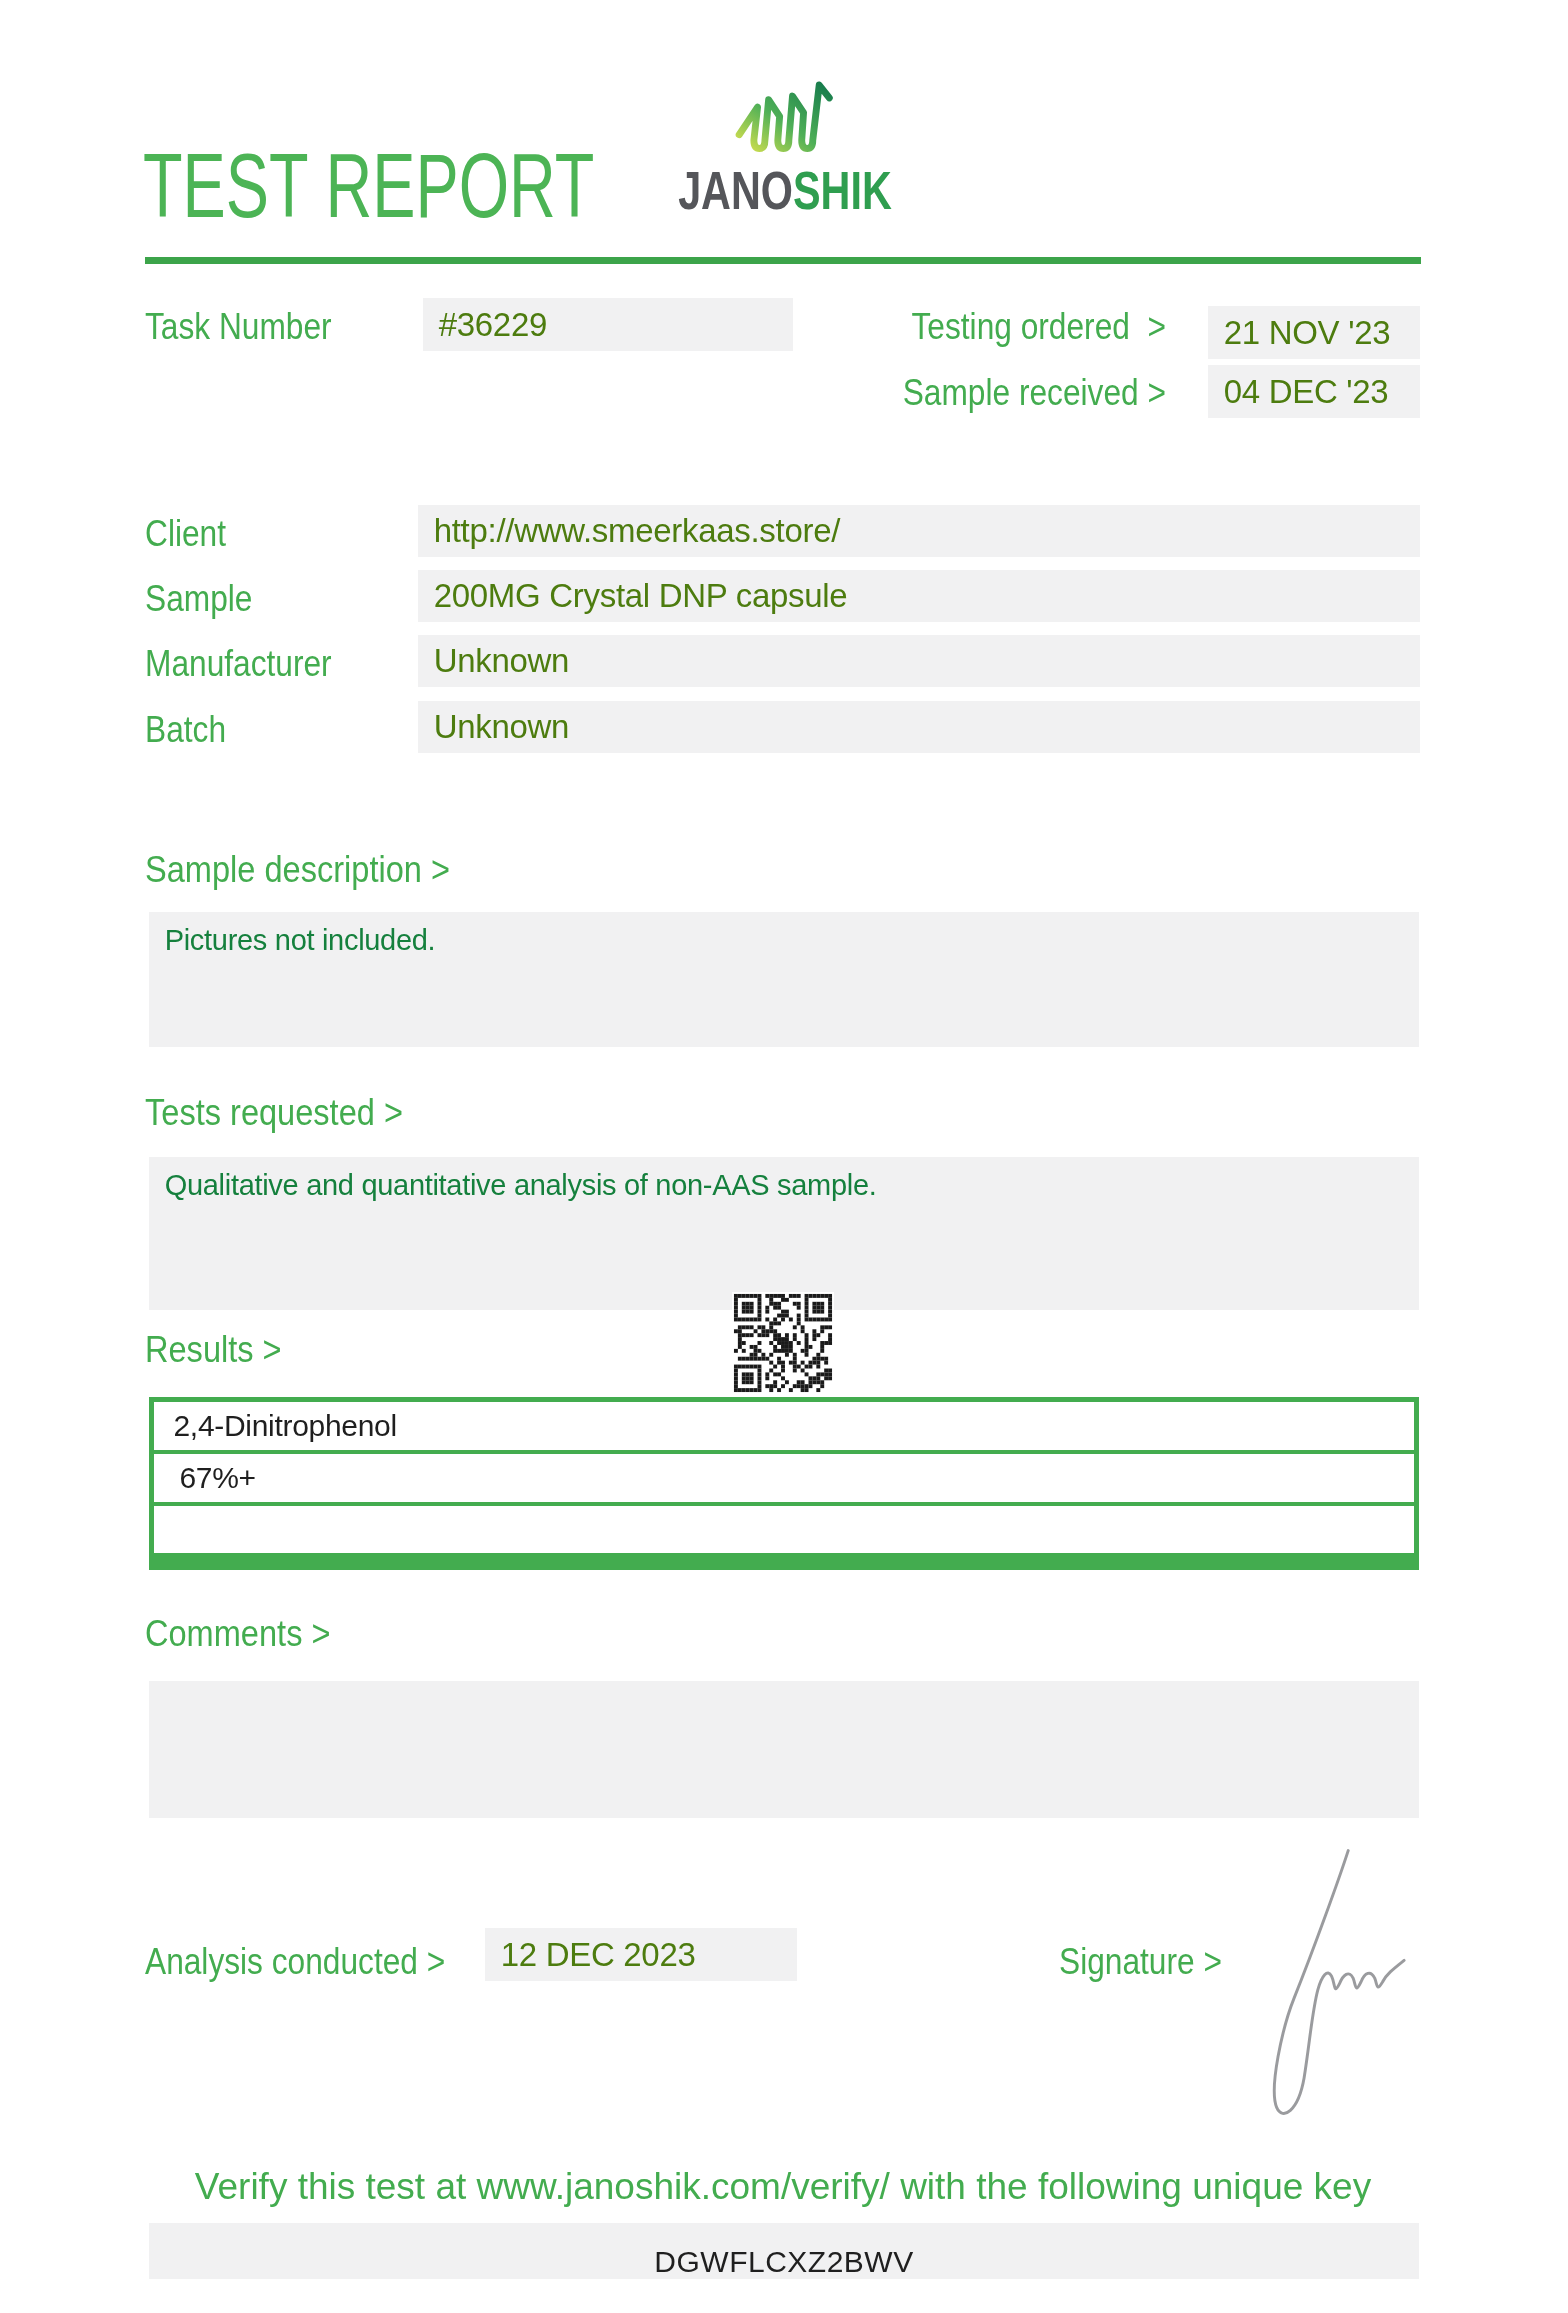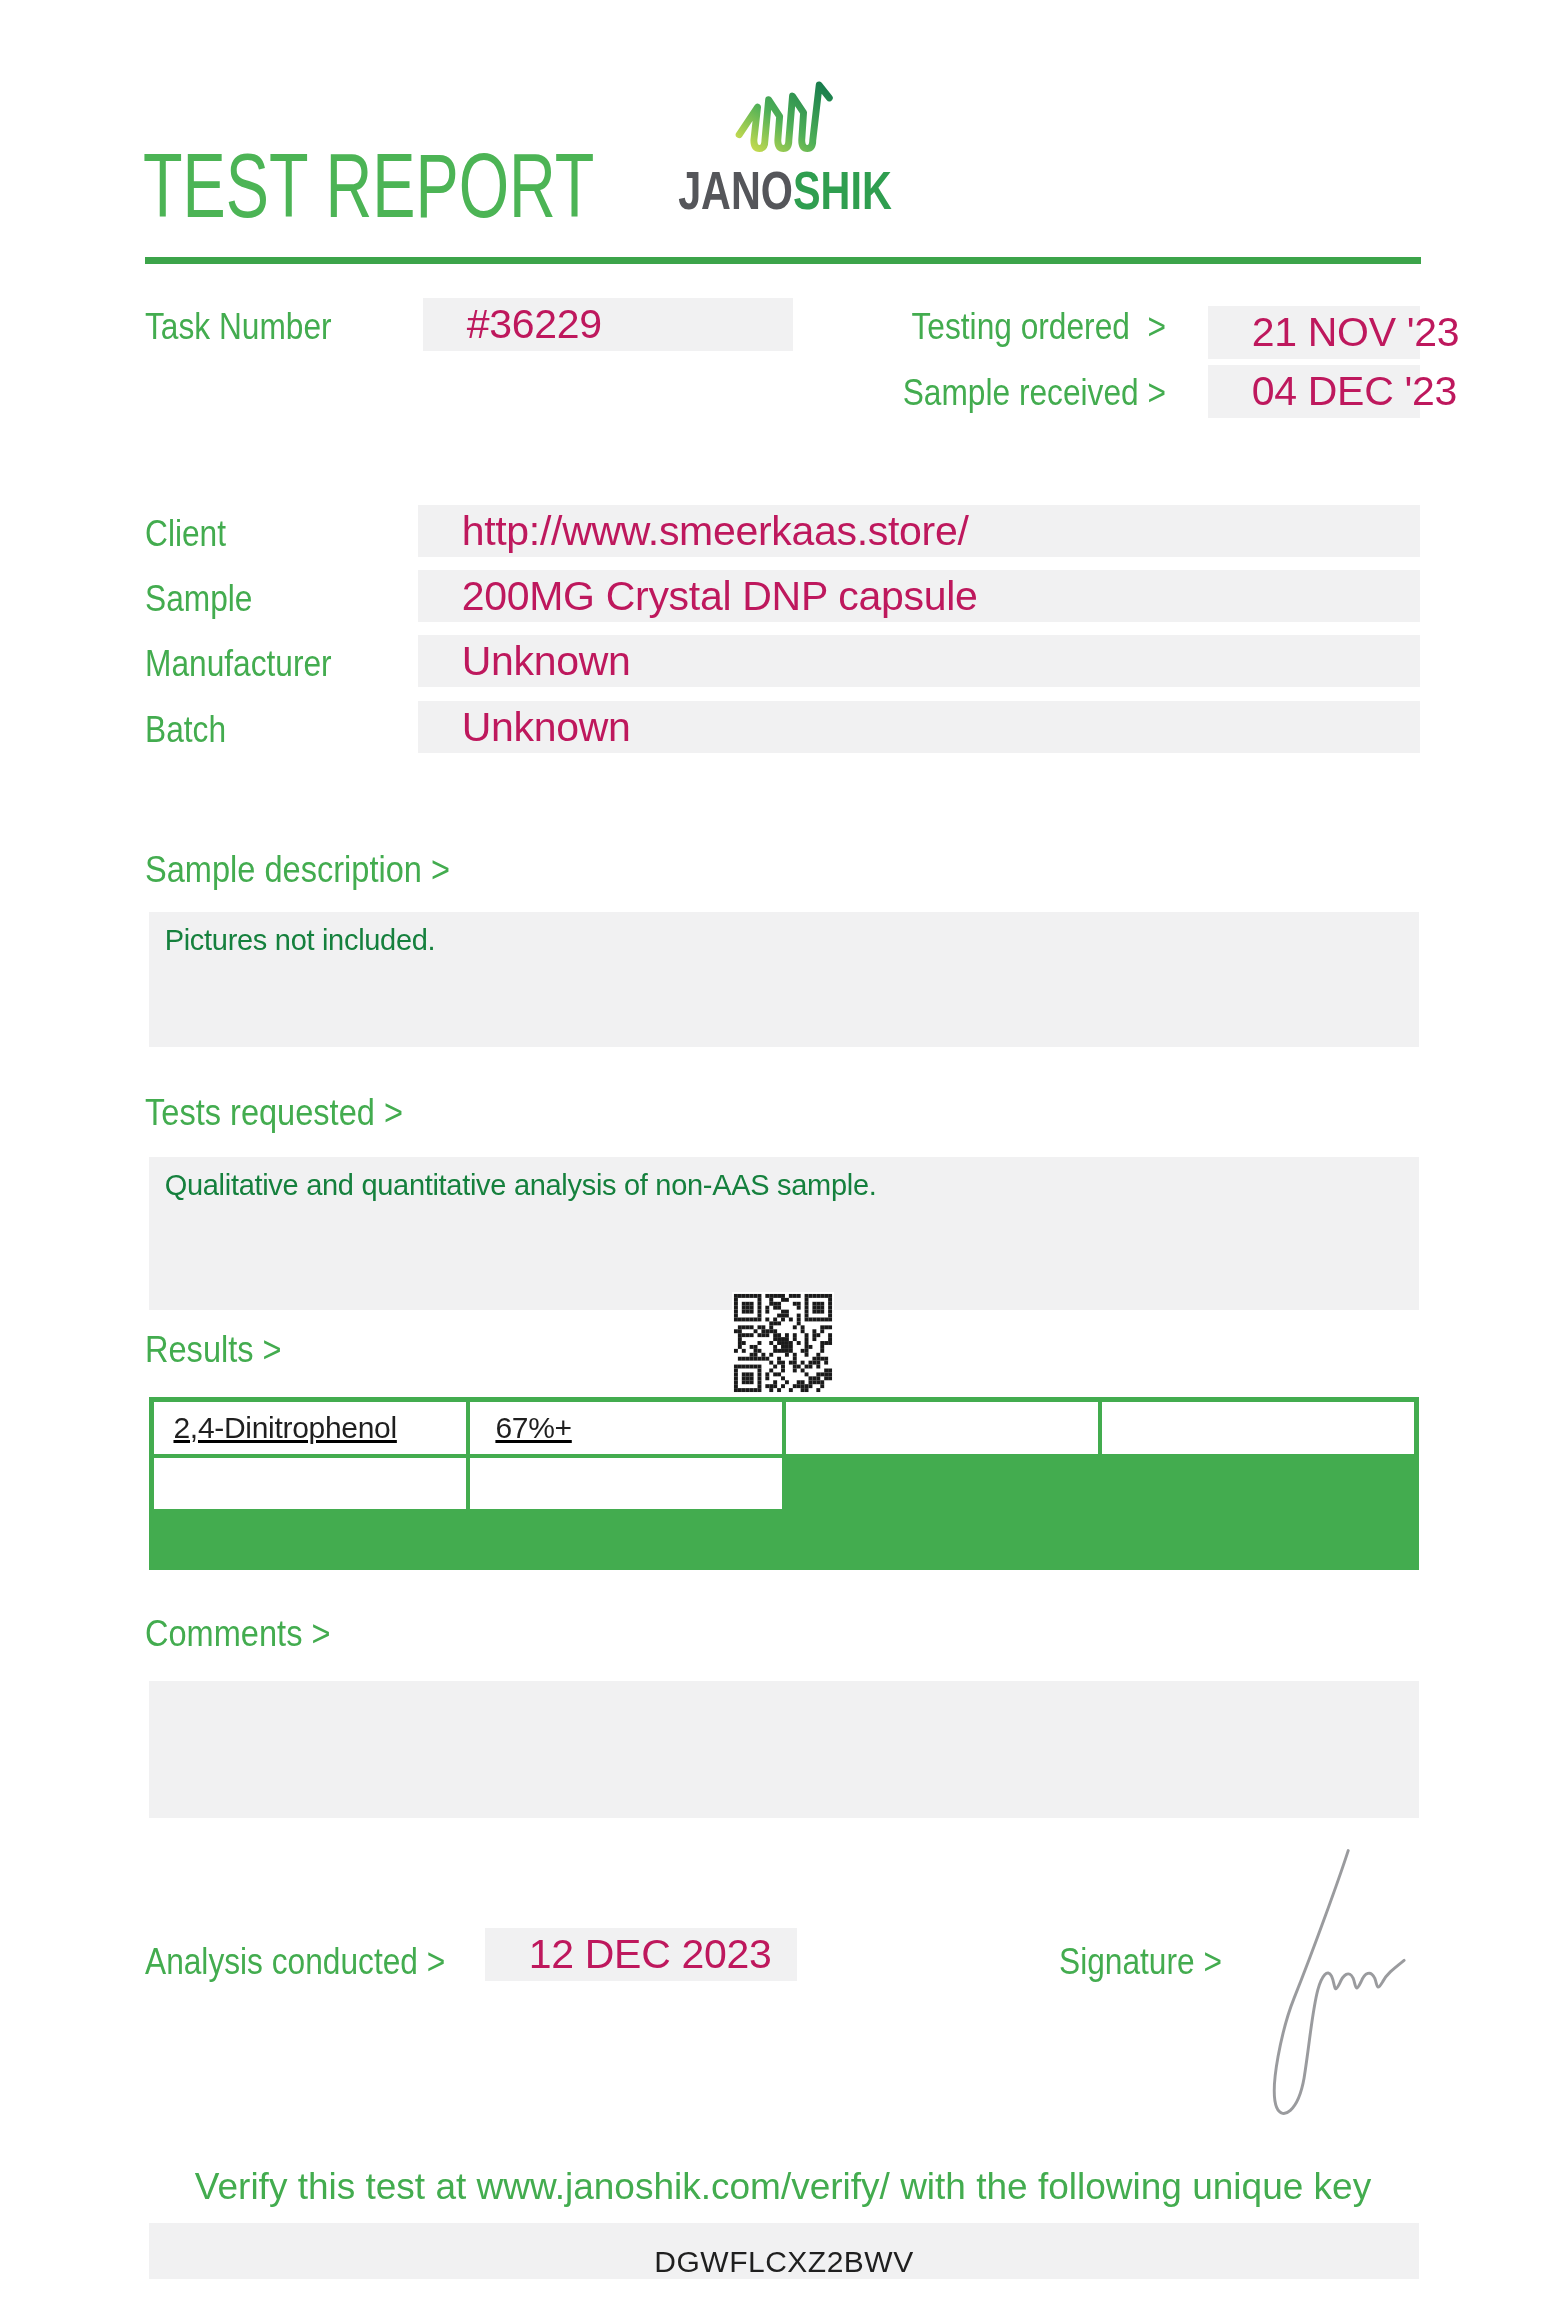--- a/index.html
+++ b/index.html
@@ -18,31 +18,31 @@
   .rule{left:145px;top:257px;width:1276px;height:6.9px;background:#3CA44A;}
 
   
   .glabel{color:#43AC4F;font-size:36px;white-space:nowrap;transform:scaleX(.88);transform-origin:0 50%;}
   .glabel-r{color:#43AC4F;font-size:36px;white-space:nowrap;transform:scaleX(.88);transform-origin:100% 50%;}
   .heading{color:#43AC4F;font-size:37px;white-space:nowrap;transform:scaleX(.88);transform-origin:0 50%;}
   .arrow{display:inline-block;}
 
   
   .vbox{background:#F1F1F2;display:flex;align-items:center;}
-  .vtext{color:#be185d;font-size:41px;letter-spacing:-0.3px;white-space:nowrap;margin-left:28px;}
+  .vtext{color:#4d7c0f;font-size:33px;letter-spacing:-0.3px;white-space:nowrap;}
   .pad{padding-left:15.7px;}
 
   
   .gbox{left:149px;width:1270px;background:#F1F1F2;}
   .gbox .content{padding:11.8px 15.7px;color:#15803d;font-size:29px;letter-spacing:-0.3px;}
 
   
   .rtable{left:149px;top:1397px;width:1270px;height:173px;background:#43AC4F;
-          display:grid;grid-template-columns:1fr 1fr 1fr 1fr;grid-template-rows:1fr 1fr 1fr;
-          padding:4.9px;gap:3.9px;box-sizing:border-box;text-decoration:underline;}
+          display:grid;grid-template-columns:1fr;grid-template-rows:1fr 1fr 1fr;
+          padding:4.9px;gap:3.9px;box-sizing:border-box;}
   .cell{background:#ffffff;display:flex;align-items:center;color:#1F1F1F;font-size:30px;letter-spacing:-0.3px;}
   .cell.c1{padding-left:19.6px;} .cell.c2{padding-left:25.5px;}
 
   
   .verify{left:145px;top:2152px;width:1276px;text-align:center;color:#43AC4F;font-size:37px;white-space:nowrap;margin-top:14px;}
   .keybox{left:149px;top:2223px;width:1270px;height:56px;background:#F1F1F2;
           display:flex;align-items:flex-end;justify-content:center;}
   .keytext{color:#1F1F1F;font-size:30px;letter-spacing:0.5px;}
 </style>
 </head>

